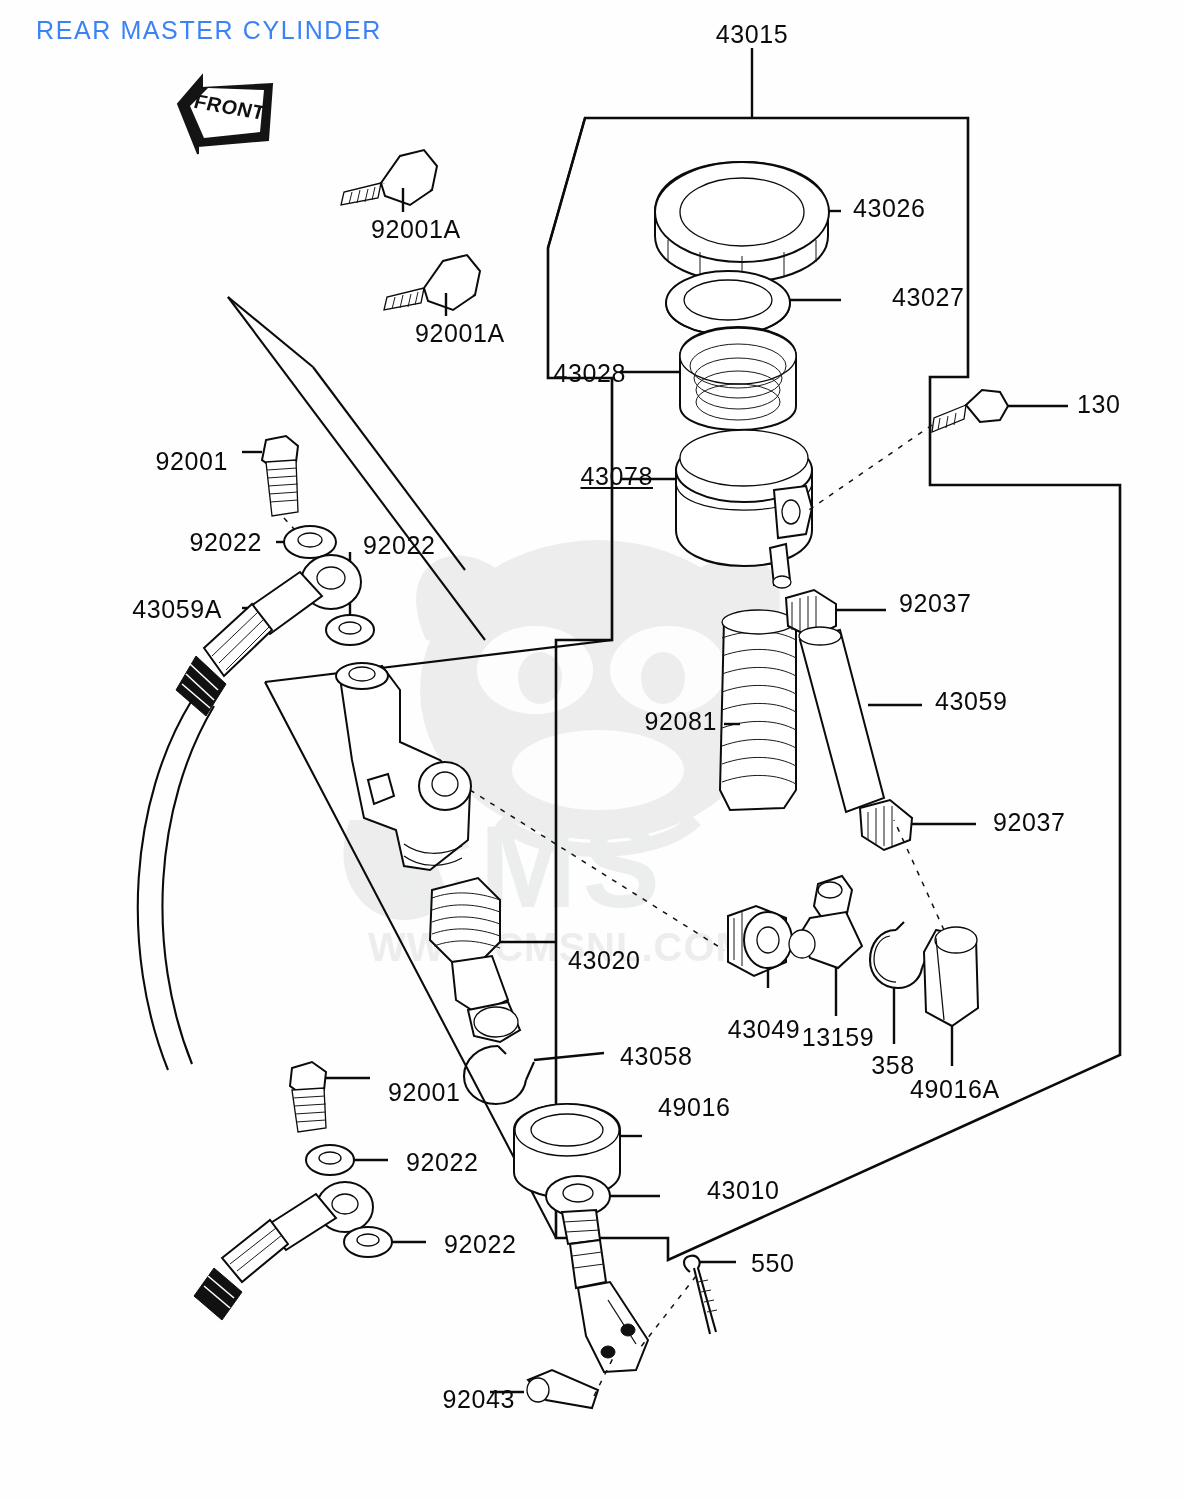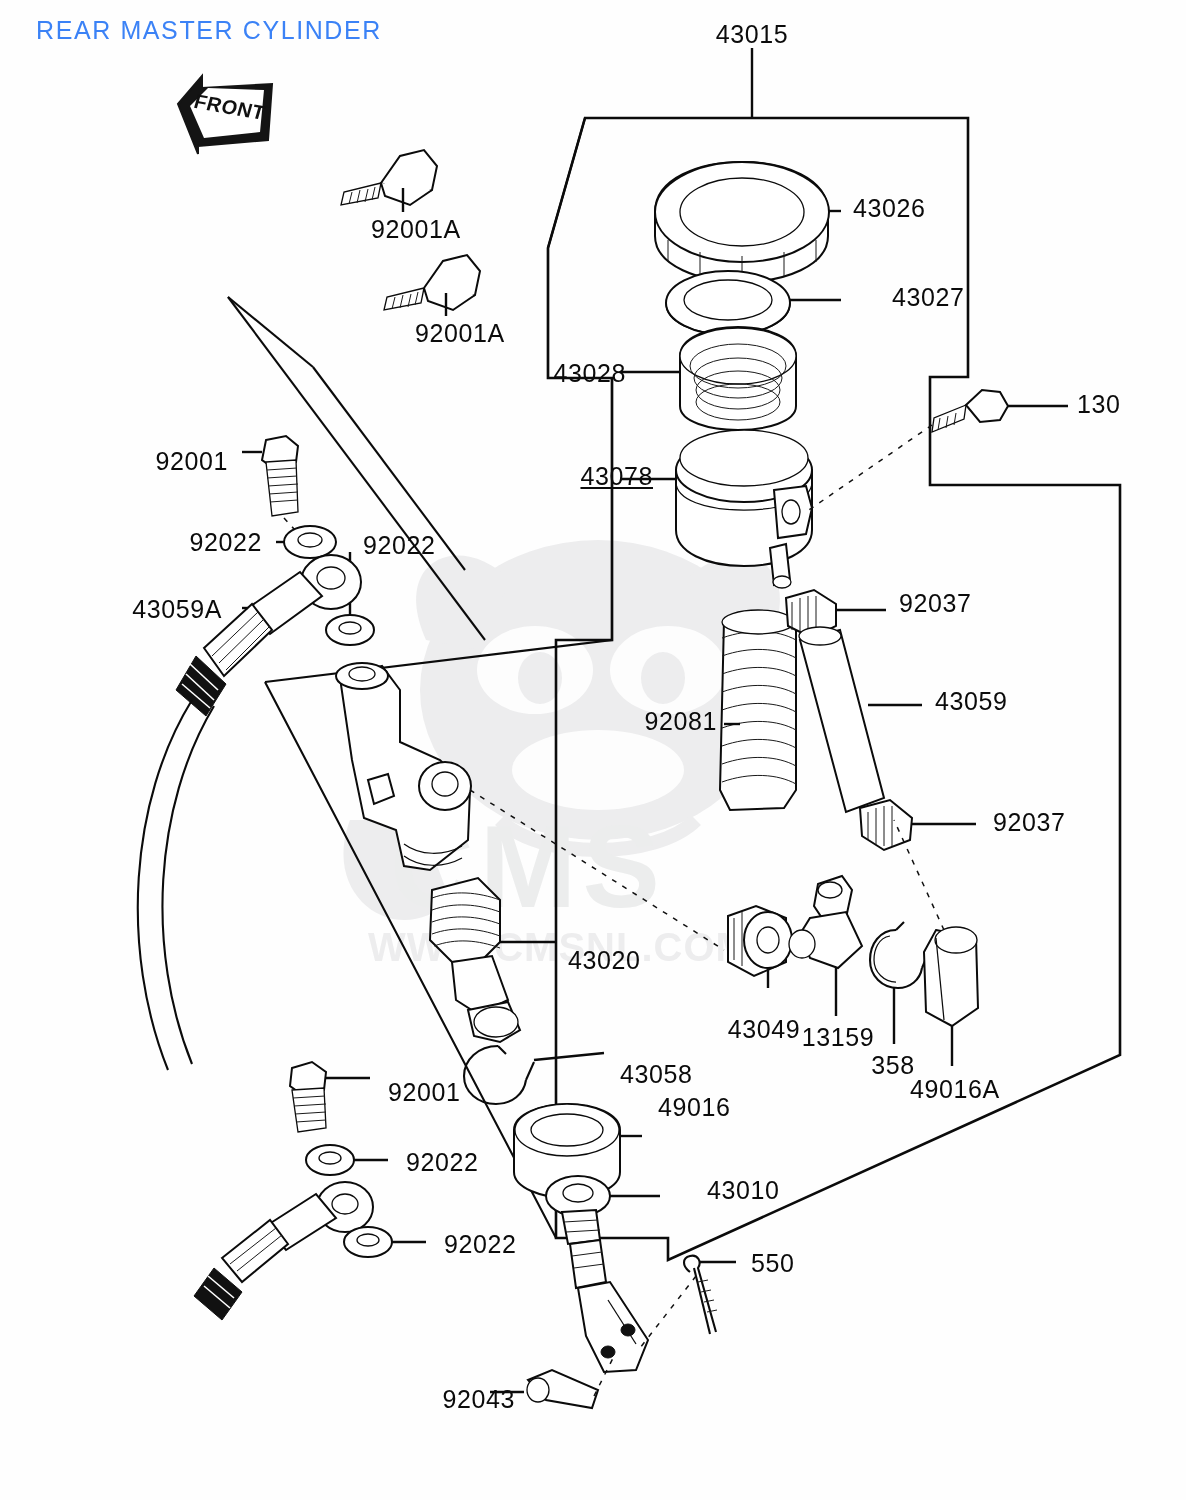--- a/index.html
+++ b/index.html
@@ -516,21 +516,21 @@
   <div class="lbl r" style="left:222px;top:595px;">43059A</div>
   <div class="lbl" style="left:899px;top:589px;">92037</div>
   <div class="lbl" style="left:935px;top:687px;">43059</div>
   <div class="lbl r" style="left:717px;top:707px;">92081</div>
   <div class="lbl" style="left:993px;top:808px;">92037</div>
   <div class="lbl" style="left:568px;top:946px;">43020</div>
   <div class="lbl" style="left:764px;top:1015px;transform:translateX(-50%);">43049</div>
   <div class="lbl" style="left:838px;top:1023px;transform:translateX(-50%);">13159</div>
   <div class="lbl" style="left:893px;top:1051px;transform:translateX(-50%);">358</div>
   <div class="lbl" style="left:955px;top:1075px;transform:translateX(-50%);">49016A</div>
-  <div class="lbl" style="left:620px;top:1042px;margin-top:18px;">43058</div>
+  <div class="lbl" style="left:620px;top:1042px;">43058</div>
   <div class="lbl" style="left:388px;top:1078px;">92001</div>
   <div class="lbl" style="left:658px;top:1093px;">49016</div>
   <div class="lbl" style="left:406px;top:1148px;">92022</div>
   <div class="lbl" style="left:675px;top:1176px;margin-left:32px;">43010</div>
   <div class="lbl" style="left:444px;top:1230px;">92022</div>
   <div class="lbl" style="left:751px;top:1249px;">550</div>
   <div class="lbl r" style="left:475px;top:1385px;margin-left:40px;">92043</div>
 
 
 </div>

